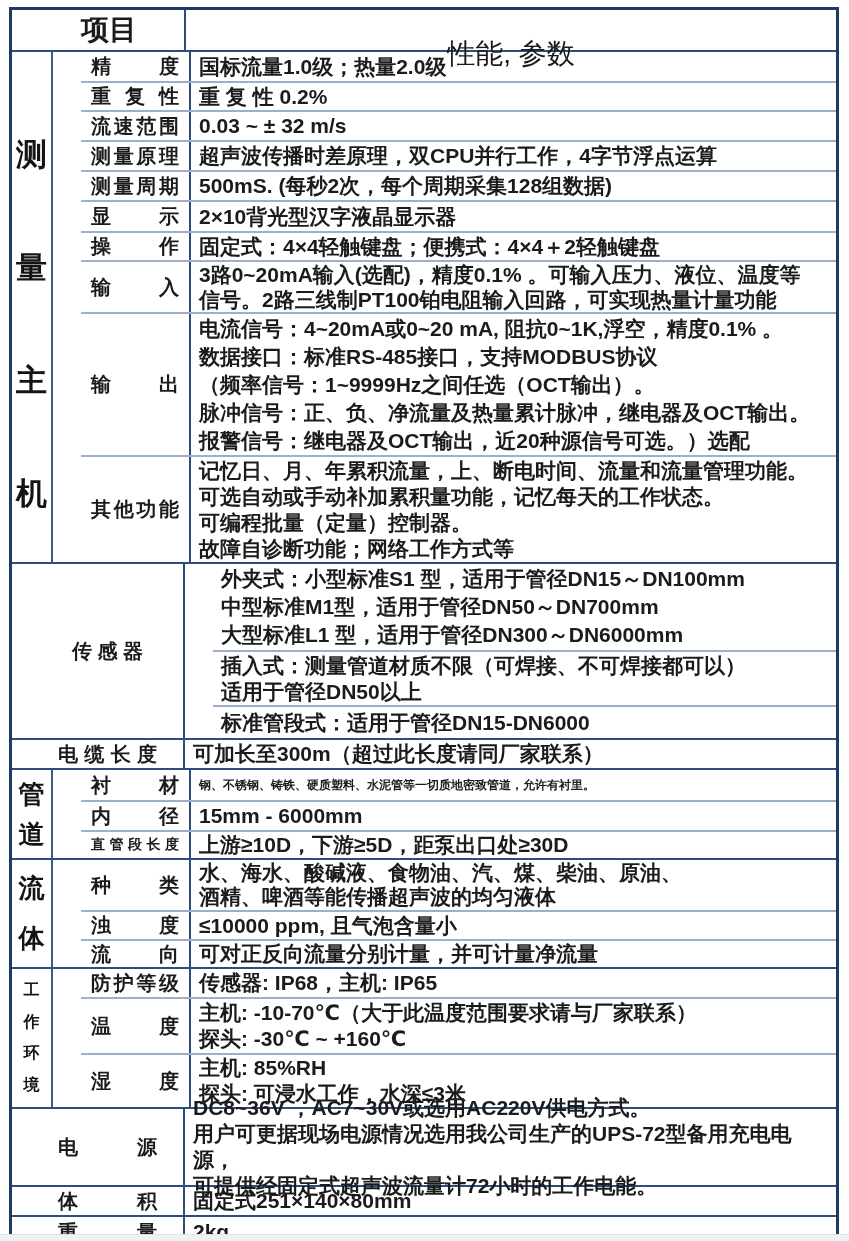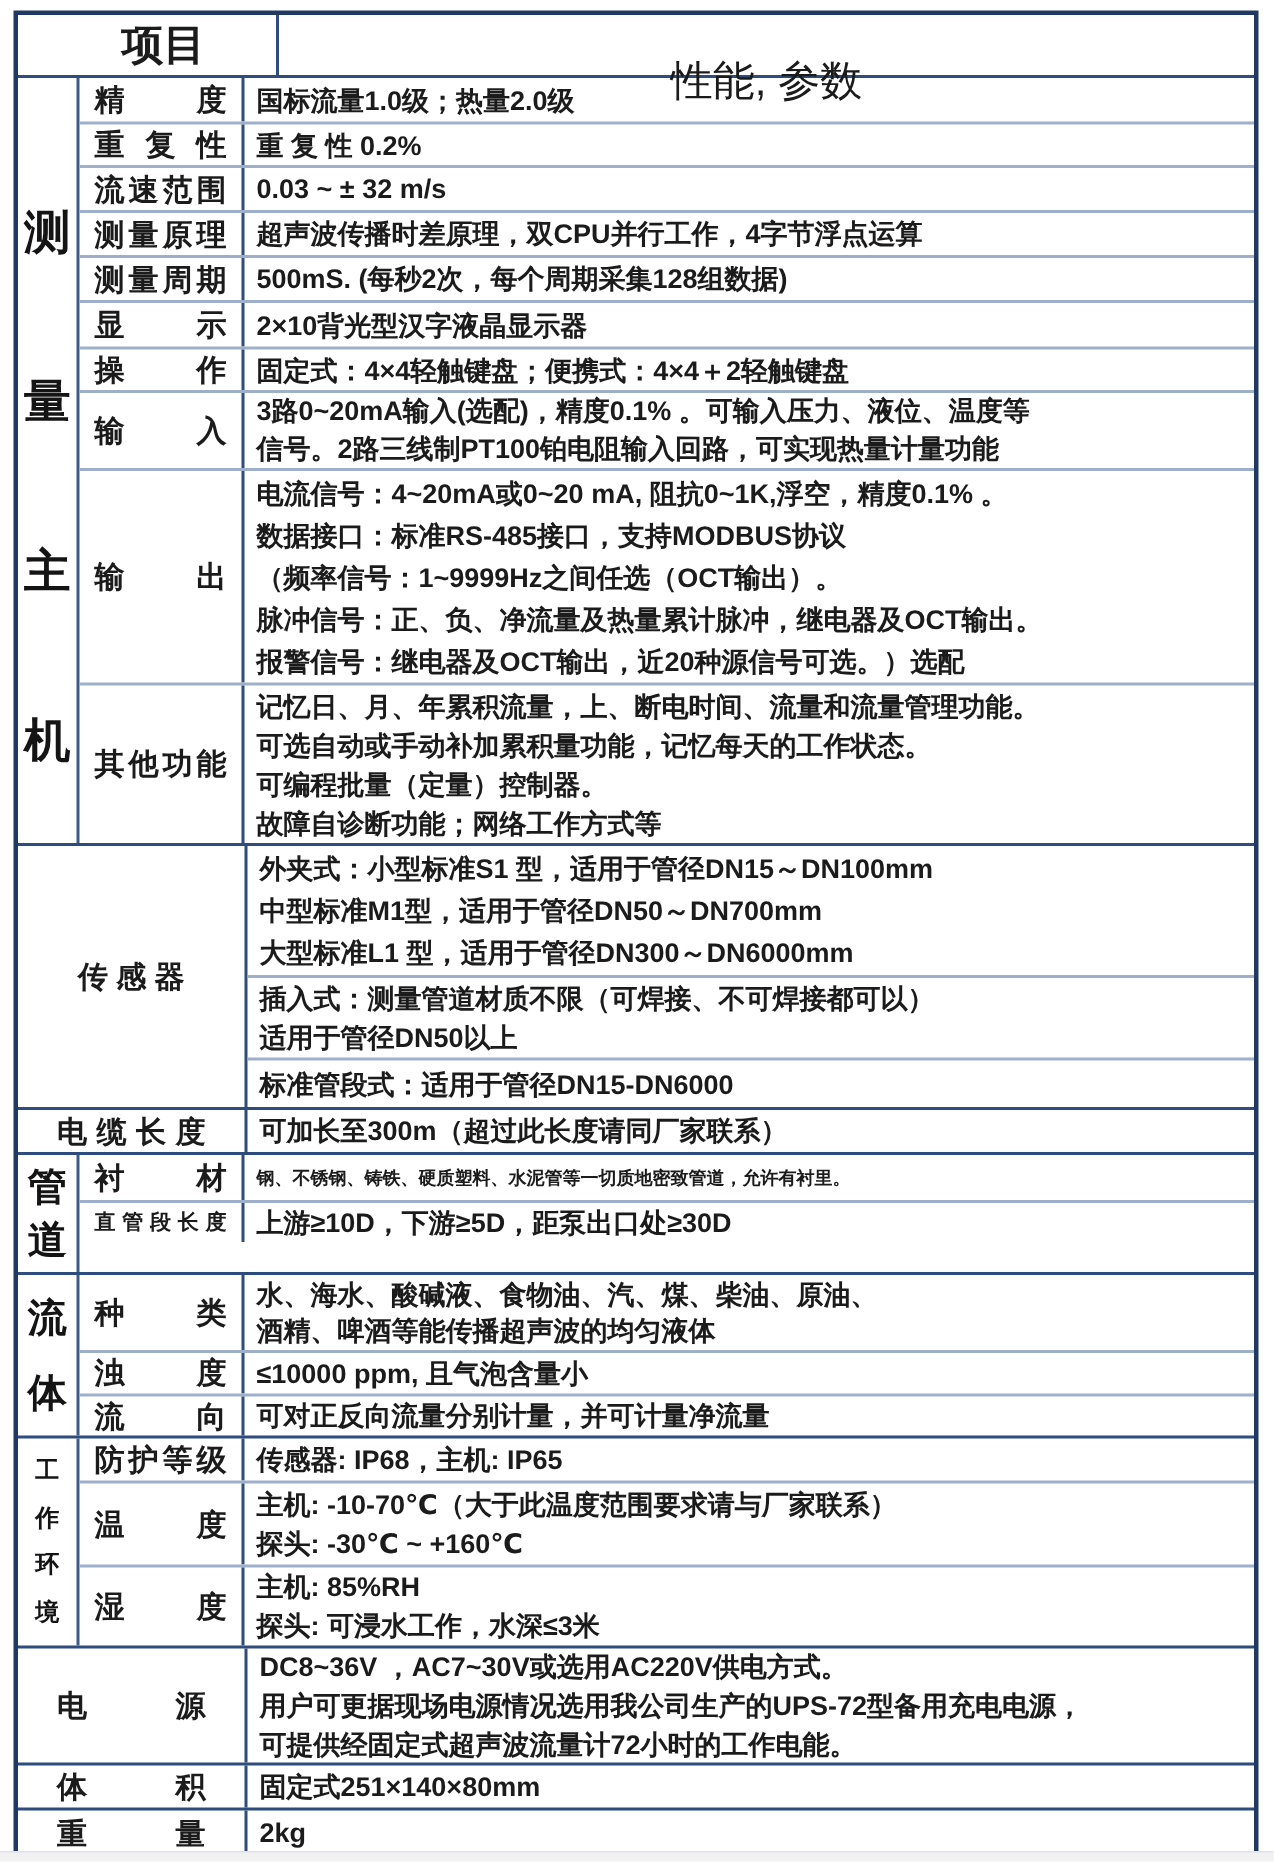--- a/index.html
+++ b/index.html
@@ -31,42 +31,42 @@
   
   .gcol {
     width:41px; border-right:2px solid #3D5A8C;
     display:flex; flex-direction:column; align-items:center; justify-content:space-around;
     font-weight:700; color:#141414;
   }
   .gcol-host { font-size:31px; padding:46px 0 12px 0; }
   .gcol-pipe, .gcol-fluid { font-size:26px; padding:4px 0; }
   .gcol-env  { font-size:16px; padding:6px 0; }
 
-  .rows { flex:1; display:flex; flex-direction:column; }
+  .rows { flex:1; display:flex; flex-direction:column;padding-left:28px; }
   .r { display:flex; border-top:2px solid #9DAFCB; }
   .r:first-child { border-top:none; }
 
   .lbl {
     width:110px; border-right:2px solid #2E4D7E;
     padding:0 10px; font-size:20px; font-weight:700;
     display:flex; flex-direction:column; justify-content:center;
   }
   .lbl > span { display:block; width:100%; text-align:justify; text-align-last:justify; -moz-text-align-last:justify; }
 
   
   .mlabel {
     width:153px; border-right:2px solid #2E4D7E;
     padding:0 26px; font-size:20px; font-weight:700;
-    display:flex; flex-direction:column; justify-content:center;
+    display:flex; flex-direction:column; justify-content:center;margin-left:20px;
   }
   .mlabel > span { display:block; width:100%; text-align:justify; text-align-last:justify; -moz-text-align-last:justify; }
   .mlabel.plain > span { text-align:center; text-align-last:center; -moz-text-align-last:center; }
 
   .val {
-    flex:1; padding:0 4px 0 8px; font-size:18px; font-weight:600;
+    flex:1; padding:0 4px 0 8px; font-size:21px; font-weight:600;
     display:flex; flex-direction:column; justify-content:center;
     white-space:pre-line; line-height:26px; letter-spacing:0;
   }
   .val.tight { line-height:28px; }
 
   
   .bottom-strip {
     position:absolute; left:0; right:0; bottom:0; height:7px;
     background:#f1f1f1; border-top:1px solid #dbe3ee;
   }
@@ -193,20 +193,26 @@
         <span>管</span>
         <span>道</span>
       </div>
       <div class="rows">
         <div class="r" style="height:30px">
           <div class="lbl">
               <span>衬材</span>
             </div>
           <div class="val" style="font-size:12px">钢、不锈钢、铸铁、硬质塑料、水泥管等一切质地密致管道，允许有衬里。</div>
         </div>
+        <div class="r" style="height:30px">
+          <div class="lbl">
+              <span>内径</span>
+            </div>
+          <div class="val">15mm - 6000mm</div>
+        </div>
         <div class="r" style="height:28px">
           <div class="lbl" style="font-size:14px">
               <span>直管段长度</span>
             </div>
           <div class="val">上游≥10D，下游≥5D，距泵出口处≥30D</div>
         </div>
       </div>
     </section>
 
     <section class="sec">

